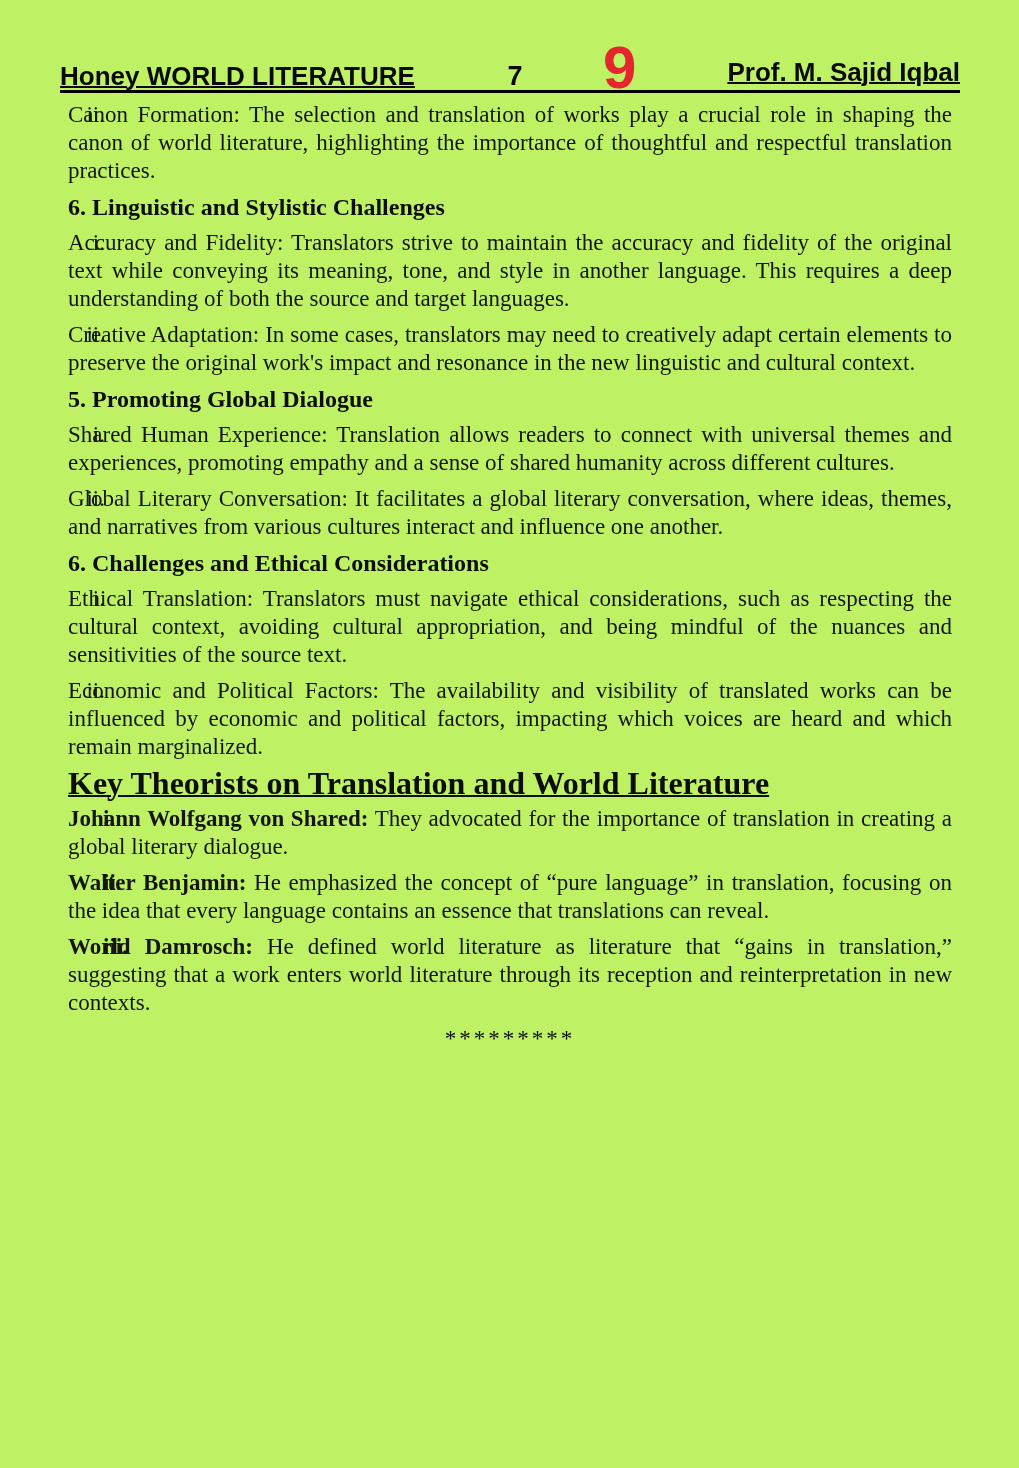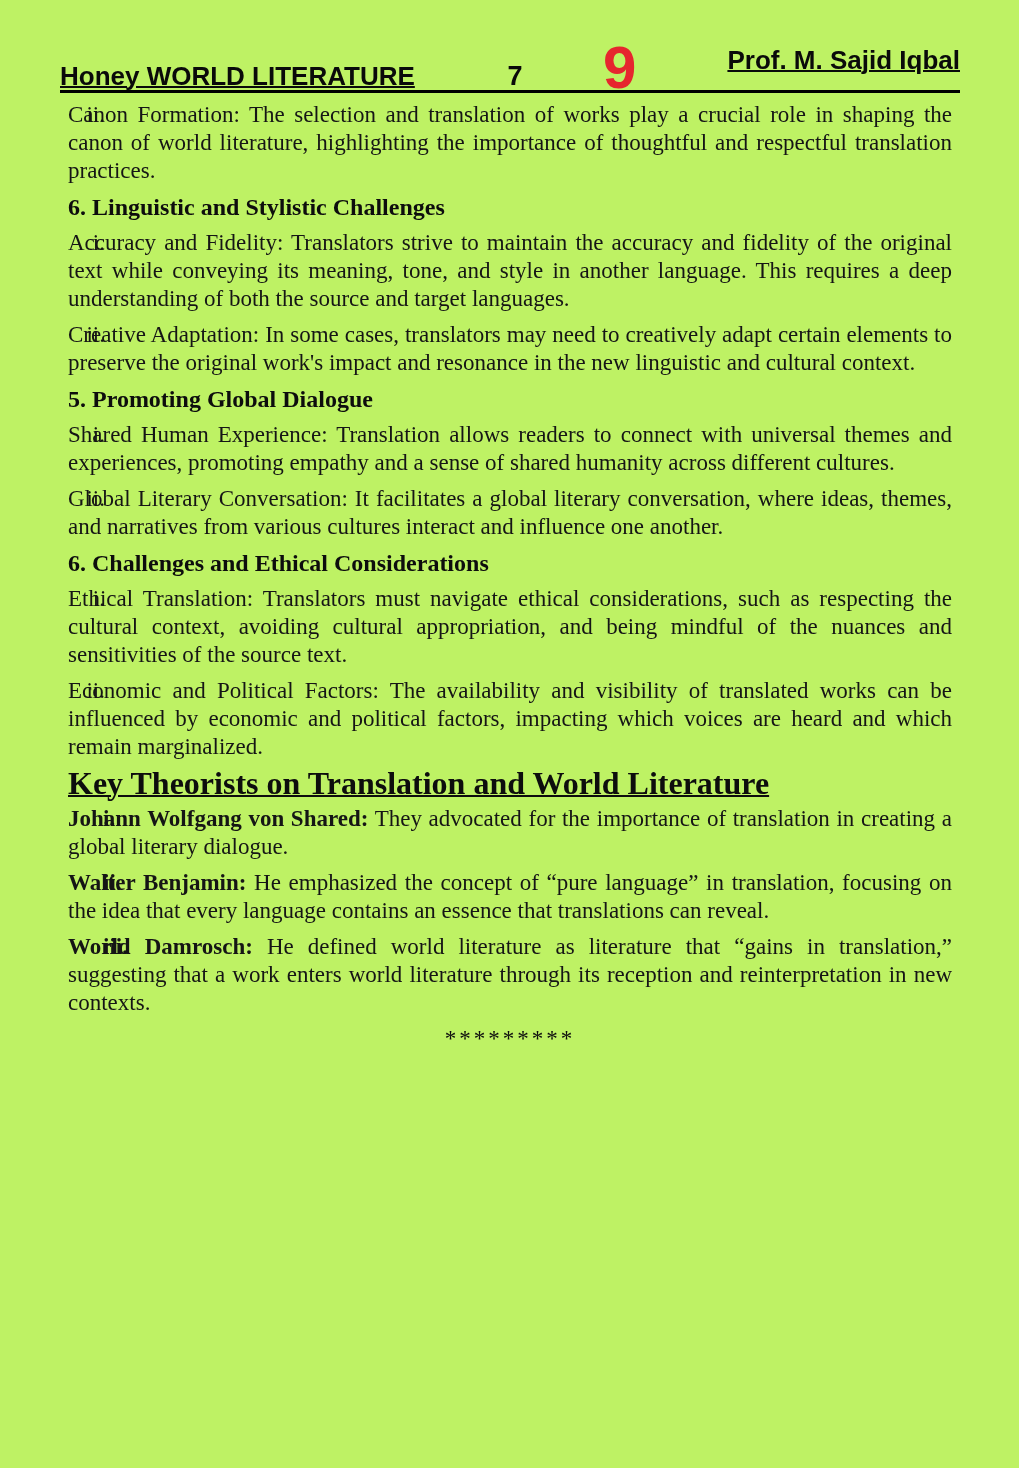--- a/index.html
+++ b/index.html
@@ -46,21 +46,21 @@
     left: 543px;
     bottom: -6px;
     font-size: 60px;
     line-height: 0.95;
     font-weight: bold;
     letter-spacing: 1px;
   }
   .header-author {
     position: absolute;
     right: 0;
-    bottom: 16px;
+    bottom: 4px;
     font-size: 26px;
     line-height: 1.05;
     text-decoration: underline;
     text-decoration-thickness: 2px;
     color: #0a0a0a;
   }
   
   .content {
     margin: 7px 59px 0 60px; 
     font-size: 23px;

